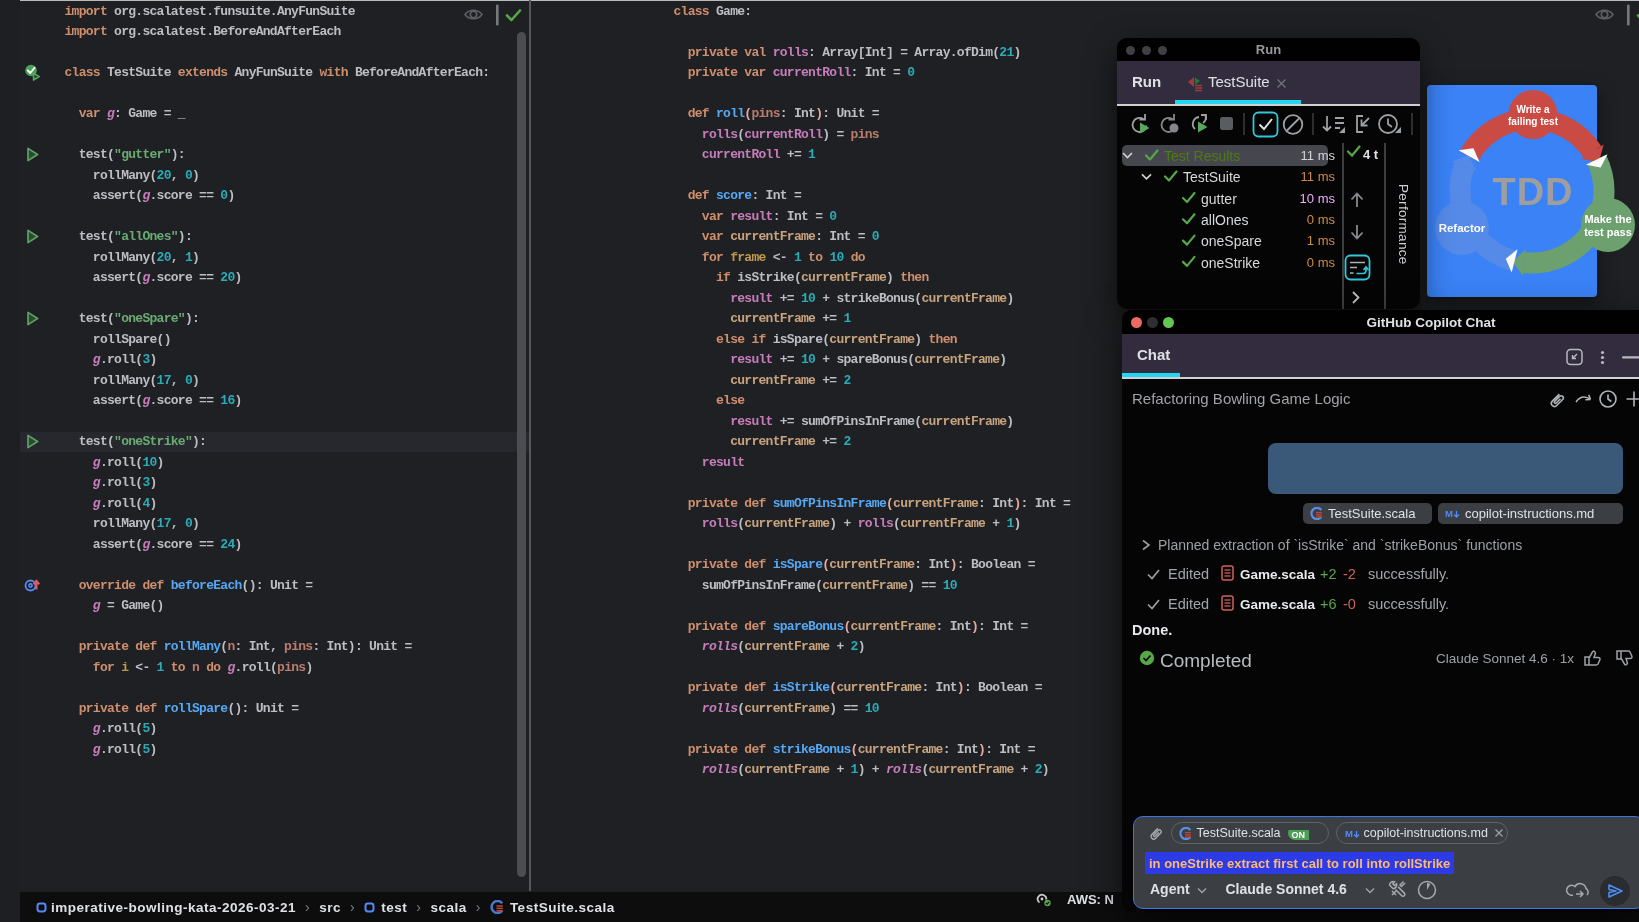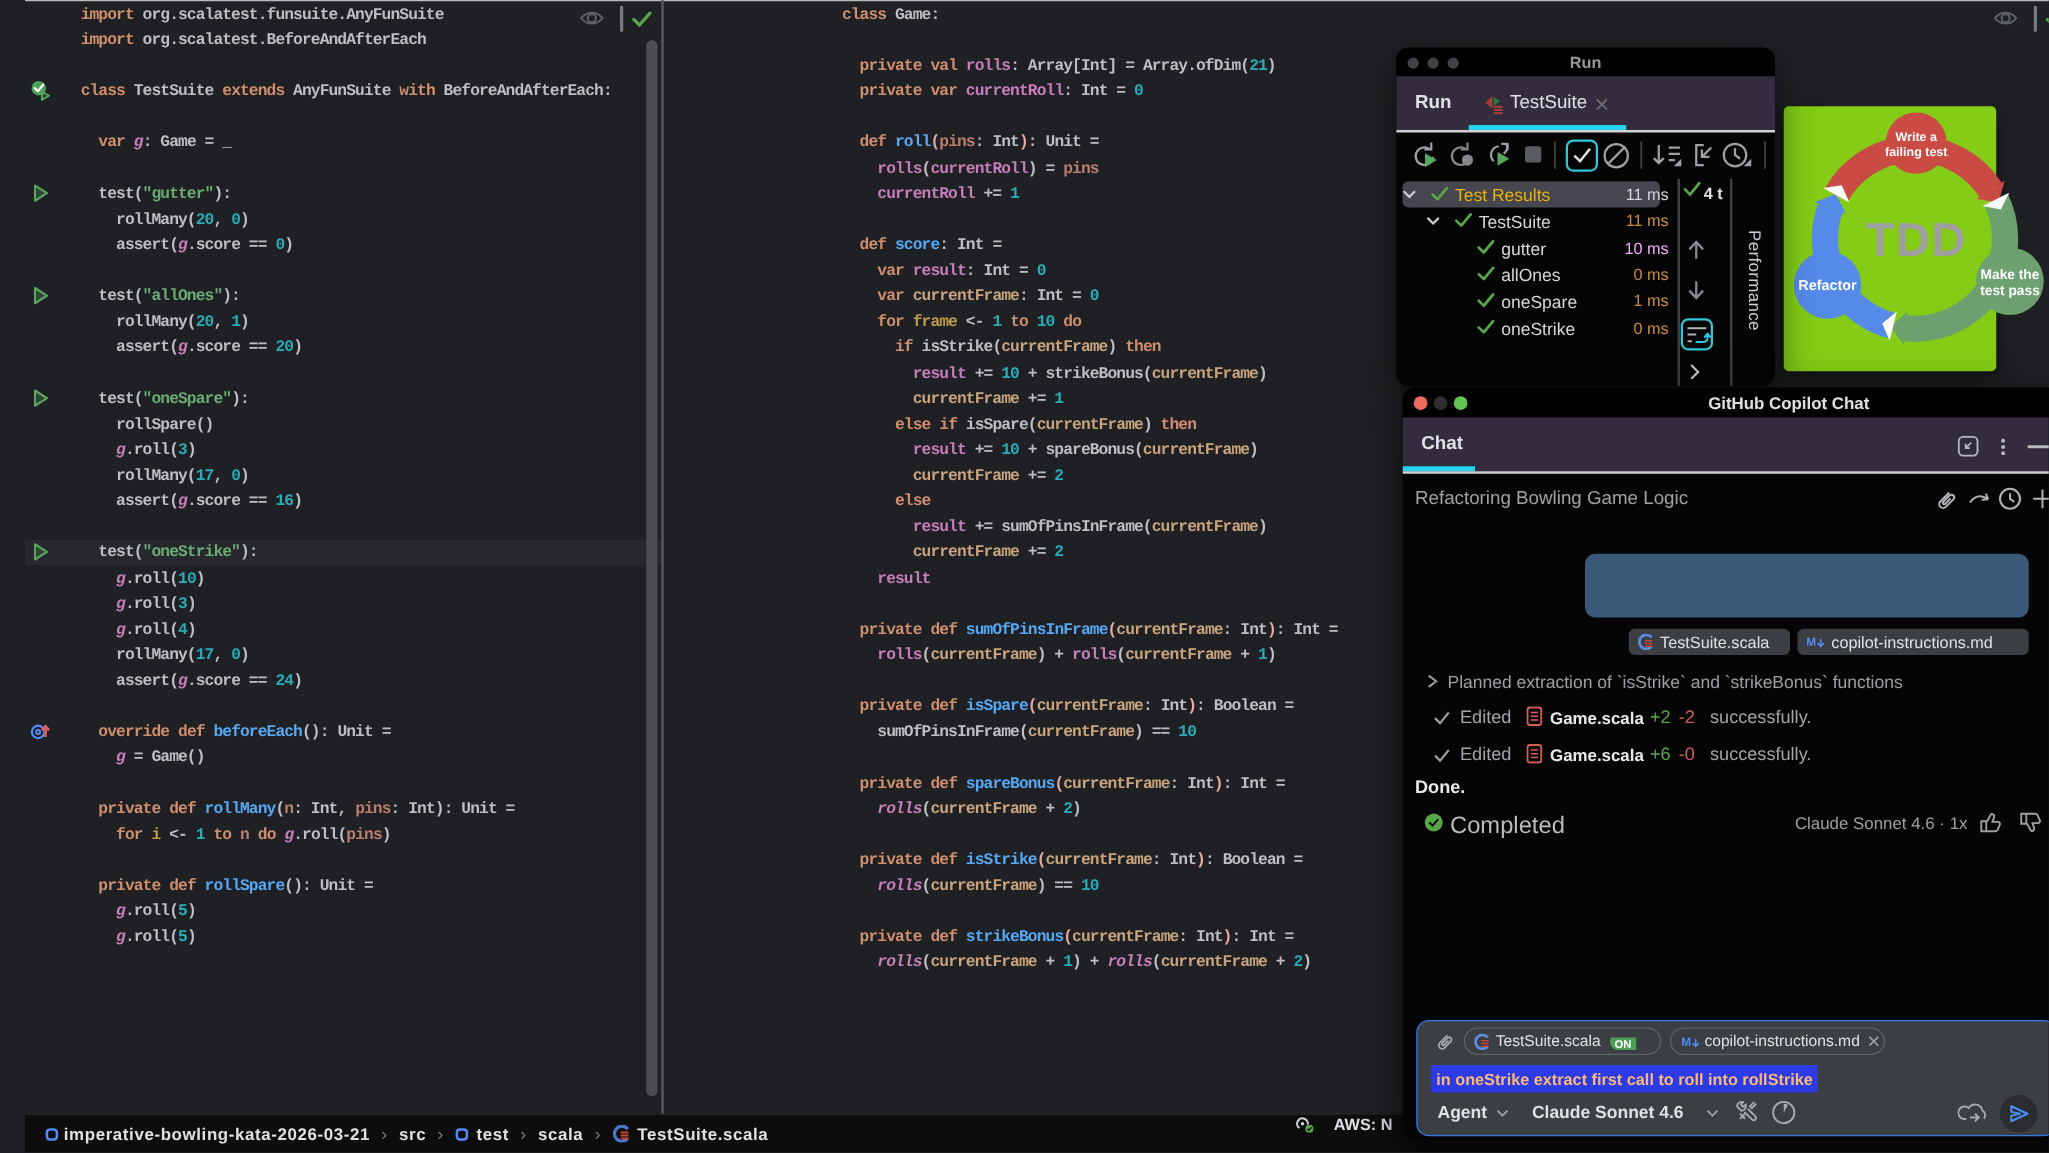--- a/index.html
+++ b/index.html
@@ -164,21 +164,21 @@
     <svg width="17" height="16" viewBox="0 0 17 16" style="margin-right:14px">
       <path d="M3.5 10.5 A4.3 4.3 0 1 1 10 8.6" fill="none" stroke="#ced0d6" stroke-width="1.7"></path>
       <circle cx="6" cy="7" r="1.4" fill="#ced0d6"></circle>
       <circle cx="11.5" cy="11" r="3.7" fill="#0d0d0e"></circle>
       <circle cx="11.5" cy="11" r="3.2" fill="#57a64a"></circle>
       <path d="M9.9 11 L11.1 12.2 L13.2 9.9" stroke="#0d0d0e" stroke-width="1.1" fill="none"></path>
     </svg>
     <span>AWS: N</span>
   </div>
 
-  <div class="abs" style="left:1407px;top:85px;width:170px;height:212px;background:#84cc16;border-radius:4px;box-shadow:0 6px 18px rgba(0,0,0,.5);">
+  <div class="abs" style="left:1407px;top:85px;width:170px;height:212px;background:#3b82f6;border-radius:4px;box-shadow:0 6px 18px rgba(0,0,0,.5);">
     <svg width="215" height="212" viewBox="0 0 215 212">
       <g stroke-linejoin="round">
         <path d="M42.0 71.1 A 72 72 0 0 1 165.4 66.8" fill="none" stroke="#ca4a44" stroke-width="21"></path>
         <path d="M169.7 74.4 A 72 72 0 0 1 97.5 177.6" fill="none" stroke="#6ca06e" stroke-width="21"></path>
         <path d="M87.6 175.9 A 72 72 0 0 1 37.3 81.4" fill="none" stroke="#568ae8" stroke-width="21"></path>
         <path d="M176.7 59.4 L 171.9 76.9 L 154.1 74.1 Z" fill="#ca4a44"></path>
         <path d="M96.1 191.0 L 85.5 176.4 L 98.9 164.2 Z" fill="#6ca06e"></path>
         <path d="M24.7 76.8 L 41.4 70.1 L 50.0 86.0 Z" fill="#568ae8"></path>
         <path d="M31.5 65.3 L 46.4 63.2 L 52.5 76.9 Z" fill="#fbfbfb"></path>
         <path d="M180.5 69.2 L 173.7 82.5 L 158.9 79.7 Z" fill="#fbfbfb"></path>
@@ -268,21 +268,21 @@
       </g>
       <g stroke="#57a64a" stroke-width="2.2" fill="none" stroke-linecap="round" stroke-linejoin="round">
         <path d="M29 12.5 L33 16.5 L40.5 7.5"></path>
         <path d="M48 33.5 L52 37.5 L59.5 28.5"></path>
         <path d="M66 55 L70 59 L77.5 50"></path>
         <path d="M66 76.3 L70 80.3 L77.5 71.3"></path>
         <path d="M66 97.6 L70 101.6 L77.5 92.6"></path>
         <path d="M66 118.9 L70 122.9 L77.5 113.9"></path>
       </g>
     </svg>
-    <div class="abs" style="left:47px;top:110px;font-size:14px;color:#eab308;">Test Results</div>
+    <div class="abs" style="left:47px;top:110px;font-size:14px;color:#4d7c0f;">Test Results</div>
     <div class="abs" style="left:0px;top:110px;width:218px;text-align:right;font-size:13px;color:#d3d5d8;">11 ms</div>
     <div class="abs" style="left:66px;top:131.3px;font-size:14px;color:#d6d8db;">TestSuite</div>
     <div class="abs" style="left:0px;top:131.3px;width:218px;text-align:right;font-size:13px;color:#cd8c42;">11 ms</div>
     <div class="abs" style="left:84px;top:152.6px;font-size:14px;color:#d6d8db;">gutter</div>
     <div class="abs" style="left:0px;top:152.6px;width:218px;text-align:right;font-size:13px;color:#f0abfc;">10 ms</div>
     <div class="abs" style="left:84px;top:173.9px;font-size:14px;color:#d6d8db;">allOnes</div>
     <div class="abs" style="left:0px;top:173.9px;width:218px;text-align:right;font-size:13px;color:#cd8c42;">0 ms</div>
     <div class="abs" style="left:84px;top:195.2px;font-size:14px;color:#d6d8db;">oneSpare</div>
     <div class="abs" style="left:0px;top:195.2px;width:218px;text-align:right;font-size:13px;color:#cd8c42;">1 ms</div>
     <div class="abs" style="left:84px;top:216.5px;font-size:14px;color:#d6d8db;">oneStrike</div>

